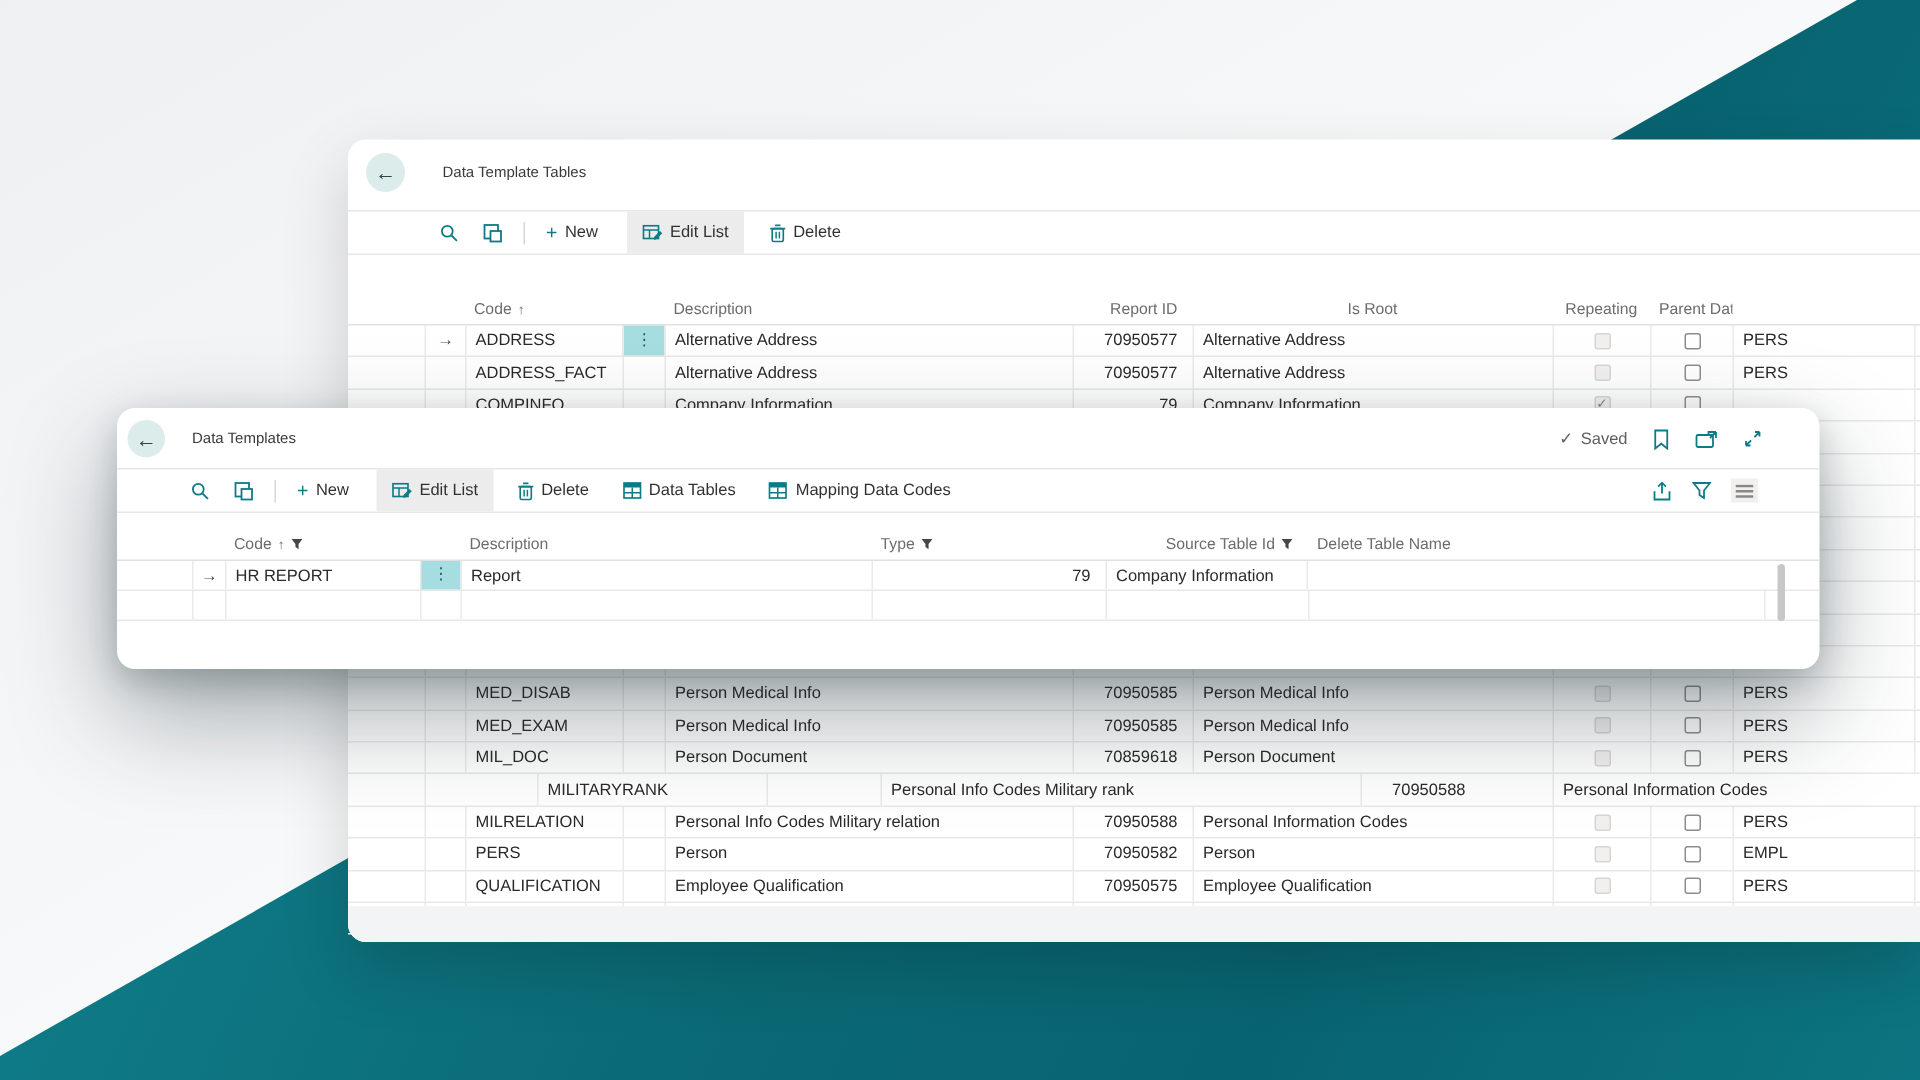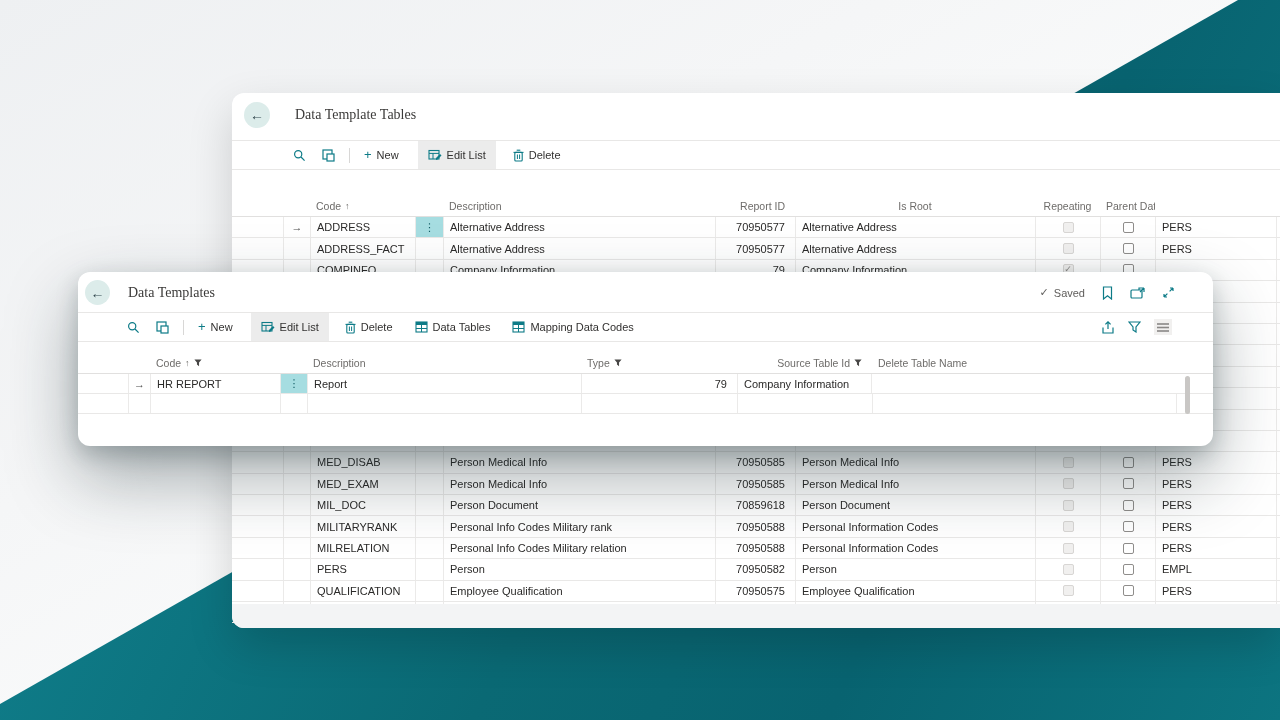--- a/index.html
+++ b/index.html
@@ -13,21 +13,21 @@
   
   .card{position:absolute;background:#fff;}
   .card-back{left:232px;top:93px;width:1048px;height:535px;z-index:2;
              border-radius:12px 0 0 12px;box-shadow:0 18px 45px rgba(0,0,0,.16);}
   .card-front{left:78px;top:272px;width:1135px;height:174px;z-index:3;
               border-radius:12px;box-shadow:0 30px 70px rgba(20,40,45,.38), 0 8px 22px rgba(20,40,45,.22);}
   
   .win-head{position:absolute;left:0;right:0;top:0;display:flex;align-items:center;}
   .back-btn{width:26px;height:26px;border-radius:50%;background:#dcecea;border:none;cursor:pointer;
             display:flex;align-items:center;justify-content:center;font-size:14px;color:#32484e;padding:0;}
-  .win-title{font-size:14px;font-weight:400;color:#3b3a39;margin:0;font-family:Liberation Serif, serif;}
+  .win-title{font-size:10px;font-weight:400;color:#3b3a39;margin:0;}
   .head-right{margin-left:auto;display:flex;align-items:center;gap:17px;}
   .saved{display:flex;align-items:center;gap:5px;font-size:11px;color:#5f5d5b;}
   .hicon{display:flex;align-items:center;justify-content:center;background:none;border:none;padding:0;cursor:pointer;}
   
   .toolbar{position:absolute;left:0;right:0;display:flex;align-items:center;
            border-top:1px solid #e8e7e6;border-bottom:1px solid #e8e7e6;}
   .tbi{display:flex;align-items:center;gap:5px;background:none;border:none;padding:2px 5px;cursor:pointer;
        font-size:11px;color:#323130;font-family:inherit;white-space:nowrap;}
   .tbi.active{background:#ececec;}
   .tbi .plus{color:#0d7b87;font-size:13px;line-height:10px;font-weight:400;}
@@ -320,21 +320,21 @@
           <span class="cell bl">Person Document</span>
           <span class="cell bl ctr">
             <span class="cb dis"></span>
           </span>
           <span class="cell bl ctr">
             <span class="cb en"></span>
           </span>
           <span class="cell bl brr">PERS</span>
           <span class="cell"></span>
         </div>
-        <div class="trow back-grid" style="height: 20.4px;">
+        <div class="trow back-grid" style="height: 20.4px; gap: 48px;">
           <span class="cell selcol"></span>
           <span class="cell bl">MILITARYRANK</span>
           <span class="cell bl morecol"></span>
           <span class="cell bl">Personal Info Codes Military rank</span>
           <span class="cell bl num">70950588</span>
           <span class="cell bl">Personal Information Codes</span>
           <span class="cell bl ctr">
             <span class="cb dis"></span>
           </span>
           <span class="cell bl ctr">

